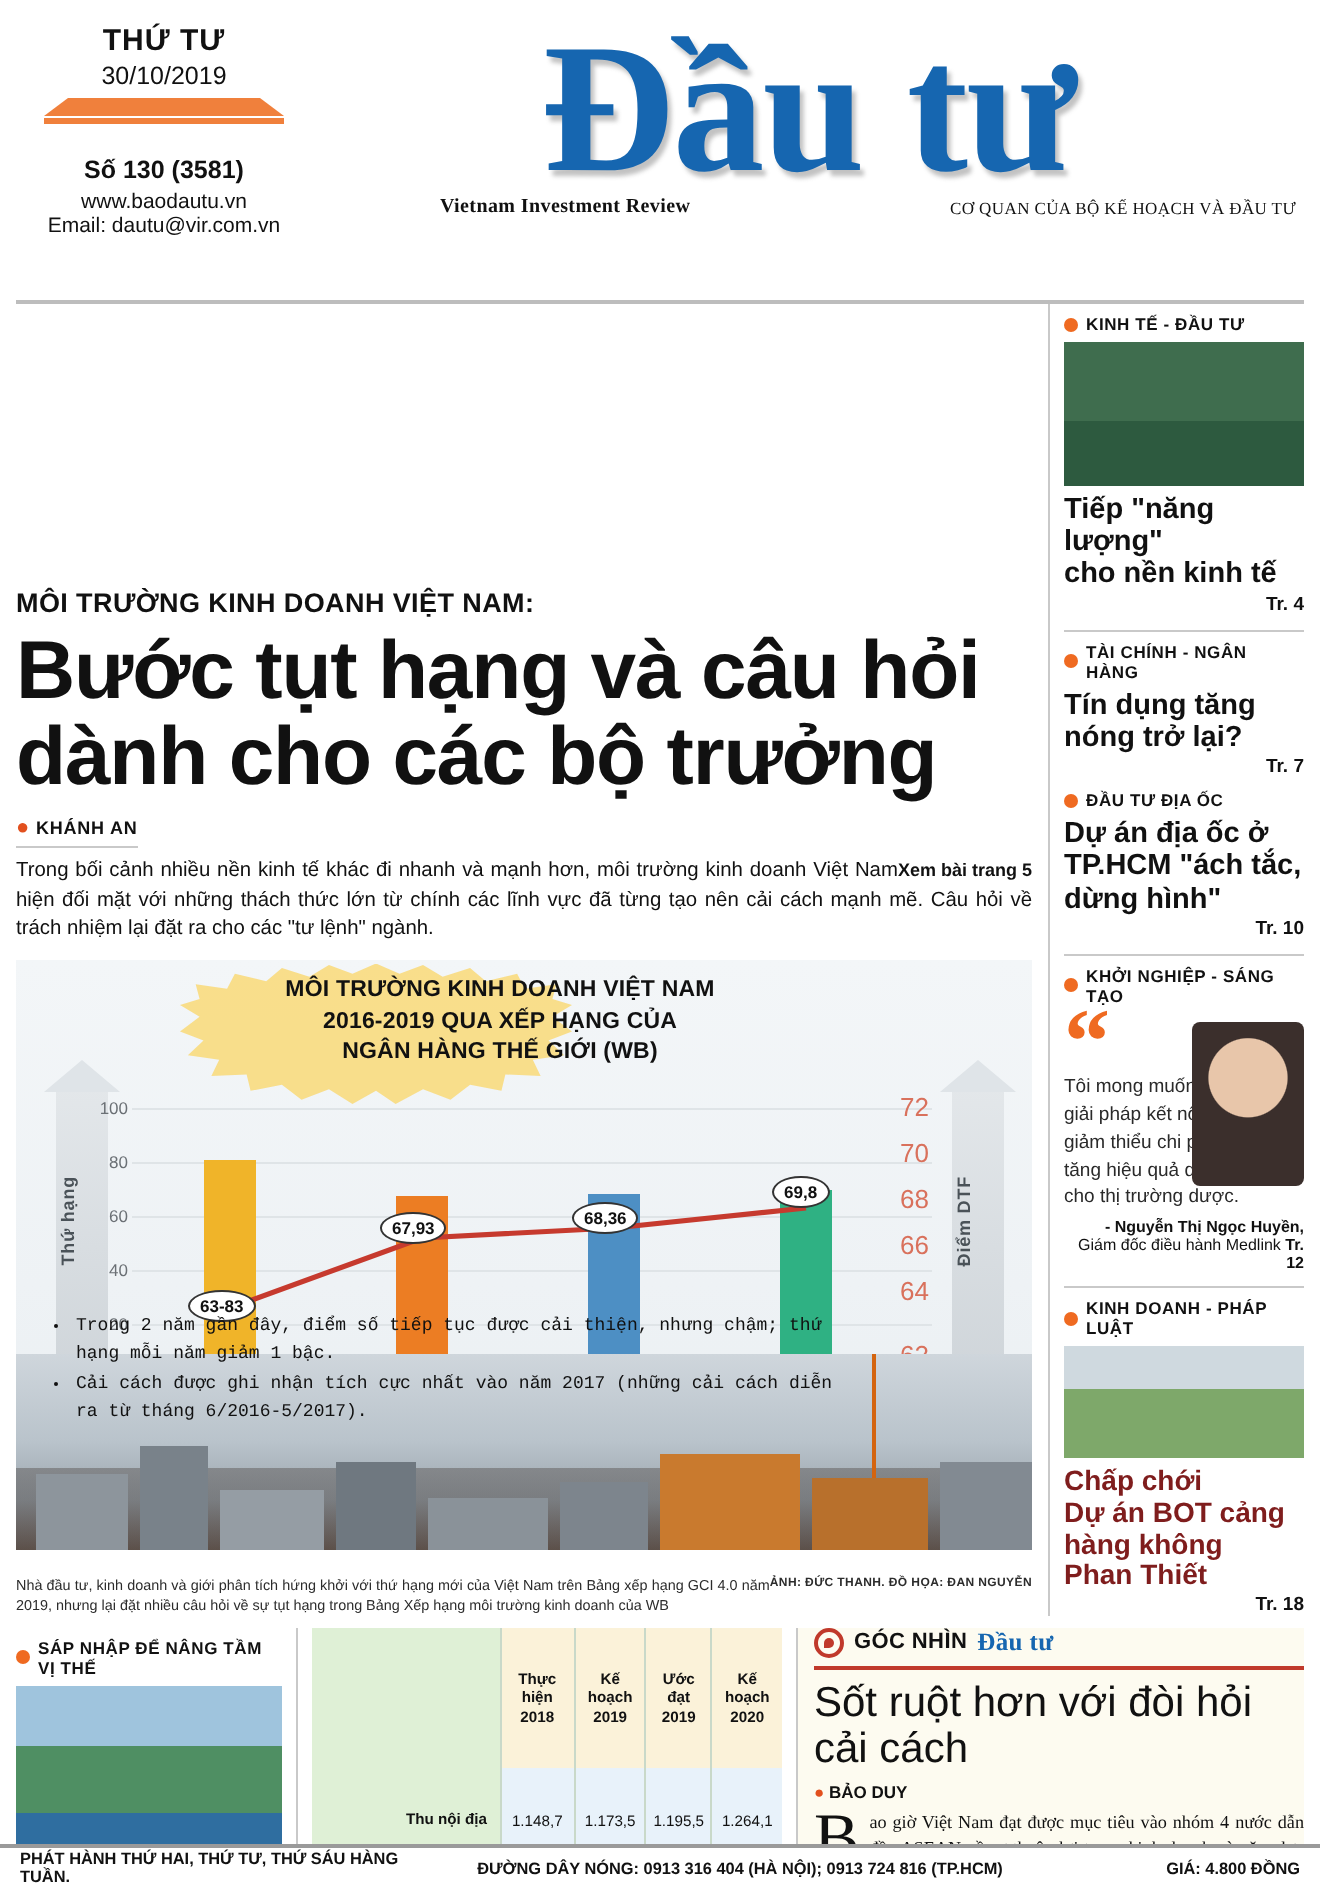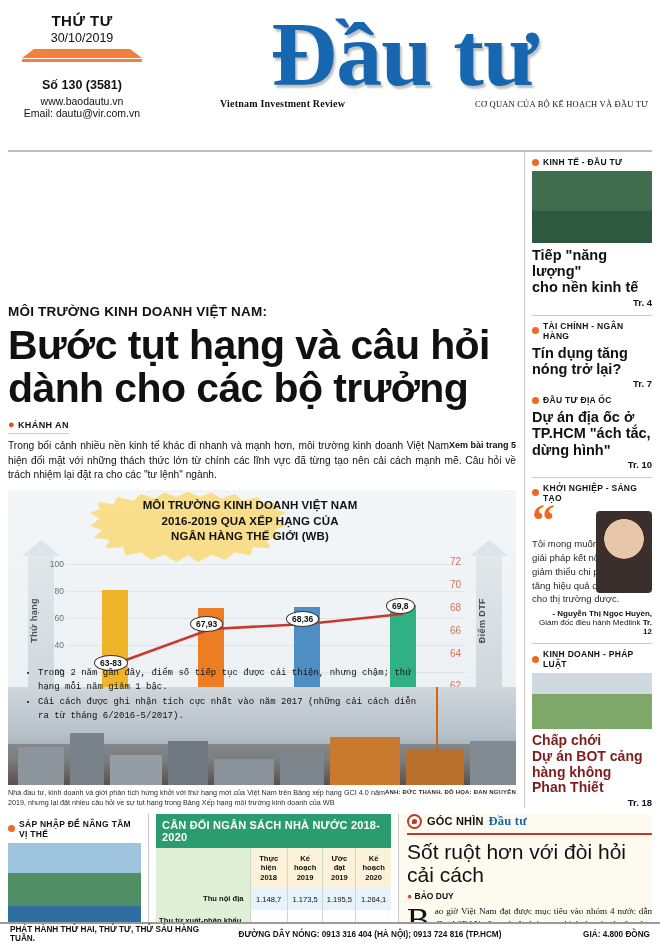--- a/index.html
+++ b/index.html
@@ -94,21 +94,21 @@
   .arrow-r { left:468px; top:8px; height:160px; }
   .arrow-r:before{ content:""; position:absolute; left:-6px; top:-14px;
      border-left:19px solid transparent; border-right:19px solid transparent;
      border-bottom:16px solid #dfe4e8;}
   .axis-name { position:absolute; font-size:9px; font-weight:bold; color:#4a5258;
      writing-mode:vertical-rl; transform:rotate(180deg); letter-spacing:.4px;}
   .axis-name.left { left:21px; top:52px; }
   .axis-name.right{ left:469px; top:52px; }
 
   .ytick { position:absolute; font-size:8.5px; color:#6b7075; text-align:right; width:24px;}
-  .ytick-r { position:absolute; font-size:10px; color:#d9715c; width:24px; text-align:left;}
+  .ytick-r { position:absolute; font-size:13px; color:#d9715c; width:24px; text-align:left;}
   .gridline { position:absolute; left:58px; width:400px; height:1px; background:#dfe4e7;}
 
   .bar { position:absolute; bottom:0; width:26px; }
   .bar-3d { position:absolute; bottom:-28px; left:0; width:26px; height:30px;
             transform:skewX(-26deg); transform-origin:top left; opacity:.45;}
   .blabel { position:absolute; font-size:8.5px; font-weight:bold; font-style:italic;
             color:#7d6a3a; transform:skewX(-16deg) rotate(-3deg); text-align:center;
             line-height:1.15; width:44px;}
 
   .pointlab {
@@ -124,21 +124,21 @@
     background:
       linear-gradient(transparent 0 58%, rgba(60,50,45,.35) 58% 100%),
       linear-gradient(180deg,#cfd6dc 0%, #b9c3cb 45%, #9aa4ac 75%, #6d6059 100%);
     overflow:hidden;
   }
   .crane { position:absolute; right:86px; top:-42px; width:2px; height:110px; background:#d4640f;}
   .crane:before{content:""; position:absolute; left:-78px; top:2px; width:150px; height:3px; background:#d4640f;}
   .crane:after{content:""; position:absolute; left:-6px; top:-4px; width:14px; height:12px; background:#d4640f;}
   .bldg { position:absolute; bottom:0; background:#7f8890; }
 
-  .photocap { font-size:7.2px; line-height:1.4; color:#2c2c2c; margin-top:3px;
+  .photocap { font-size:7.2px; line-height:1.4; color:#2c2c2c; margin-top:13px;
               text-align:justify; }
   .photocap .credit { float:right; font-weight:bold; font-size:6px; letter-spacing:.2px;}
 
   
   .s-cat { font-weight:bold; font-size:8.5px; letter-spacing:.3px; color:#111;
            margin:5px 0 4px 0; display:flex; align-items:center; gap:4px;}
   .s-bullet { width:7px; height:7px; border-radius:50%; background:#ef6a21; flex:none;}
   .s-photo { width:100%; height:72px; background:#8b9aa6; }
   .s-title { font-weight:bold; font-size:14.5px; line-height:1.12; color:#111; margin-top:4px;}
   .s-page { font-weight:bold; font-size:9.5px; text-align:right; color:#111; margin-top:1px;}
@@ -161,21 +161,21 @@
   .b3 { flex:1; border-left:1px solid #c9c9c9; padding-left:8px; background:#fdfbf0;}
 
   .b1-photo { width:100%; height:88px; margin-top:3px;
     background:linear-gradient(180deg,#9fc4dd 0 34%, #4f8f63 34% 72%, #2f6ea0 72% 100%);}
   .b1-lead { font-size:8.6px; line-height:1.38; color:#111; margin-top:4px;}
 
   
   .tbl-head { background:#2b9c6f; color:#fff; font-weight:bold; font-size:11px;
               letter-spacing:.2px; padding:5px 6px; }
   table.budget { width:100%; border-collapse:collapse; }
-  table.budget th, table.budget td { font-size:7.6px; text-align:center; padding:6px 2px;
+  table.budget th, table.budget td { font-size:7.6px; text-align:center; padding:21px 2px;
      border-left:1px solid #c9d9c9; color:#111;}
   table.budget th { font-weight:bold; background:#fbf2d9; line-height:1.25;}
   table.budget td.rowlab { text-align:right; font-weight:bold; background:#dff0d6;
      padding-right:6px; border-left:none; line-height:1.25; width:40%;}
   table.budget td.val { background:#e8f2fa; font-weight:normal;margin-top:22px;}
   table.budget tr.alt td.val { background:#fdfdfd;font-family:Liberation Serif, serif;}
 
   .b3-cat { display:flex; align-items:center; gap:5px; font-weight:bold; font-size:11px;
             color:#111; letter-spacing:.2px; padding-bottom:4px; border-bottom:2px solid #c0392b;}
   .b3-logo { width:15px; height:15px; border-radius:50%; border:2px solid #c0392b;
@@ -428,21 +428,20 @@
       <div class="s-cat">
         <span class="s-bullet"></span>
         <span>SÁP NHẬP ĐỂ NÂNG TẦM VỊ THẾ</span>
       </div>
       <div class="b1-photo"></div>
       <div class="b1-lead">Quảng Ninh sáp nhập TP. Hạ Long và huyện Hoành Bồ:</div>
 
     </div>
 
     <div class="b2">
-      <div class="tbl-head">CÂN ĐỐI NGÂN SÁCH NHÀ NƯỚC 2018-2020</div>
       <table class="budget">
         <thead>
           <tr>
             <th style="background:#dff0d6; border:none;"></th>
             <th>
               <span>Thực hiện</span><br>
               <span>2018</span>
             </th>
             <th>
               <span>Kế hoạch</span><br>

